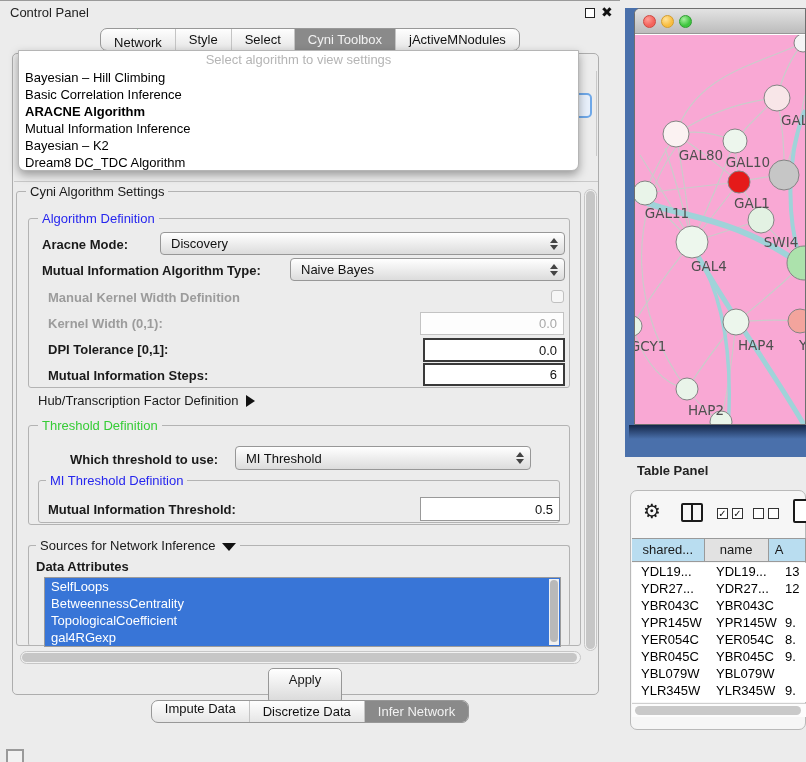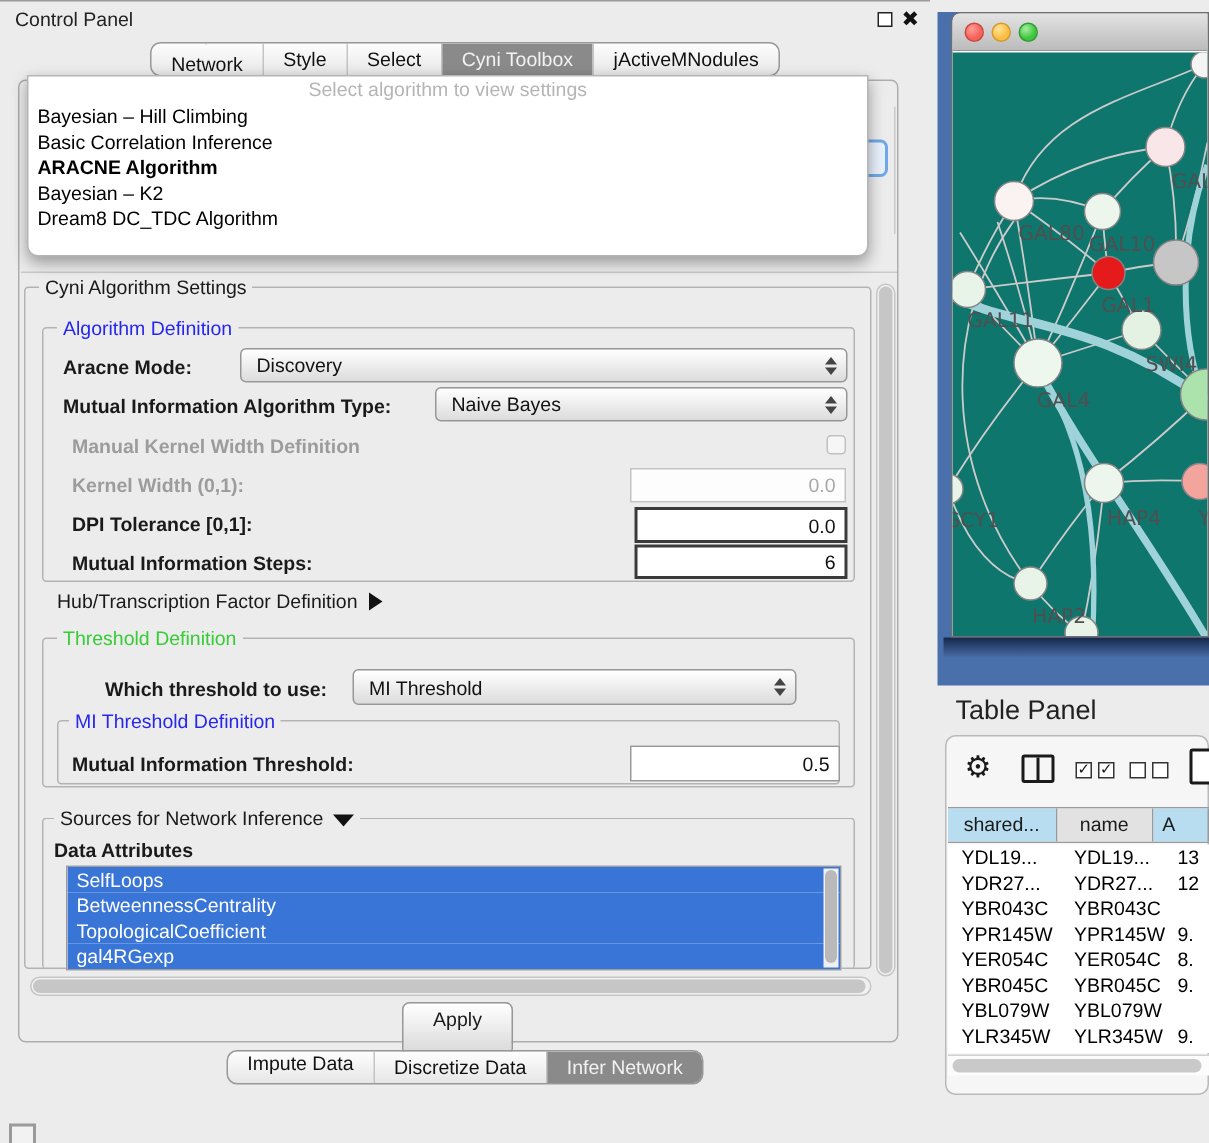--- a/index.html
+++ b/index.html
@@ -97,27 +97,27 @@
   #win-shadow { position:absolute; left:629px; top:425px; width:177px; height:14px;
     background:linear-gradient(rgba(12,26,56,0.85),rgba(12,26,56,0)); }
   #net-window { position:absolute; left:634px; top:8px; width:172px; height:417px;
     border:1px solid #6e6e6e; border-radius:6px 0 0 0; overflow:hidden; background:#fff; }
   .mac-titlebar { position:absolute; left:0; top:0; width:100%; height:25px;
     background:linear-gradient(#e3e3e3,#bcbcbc); border-bottom:1px solid #979797; }
   .light { position:absolute; top:6px; width:13px; height:13px; border-radius:50%; }
   .light.red { left:8px; background:radial-gradient(circle at 35% 30%,#ff9d96,#f3635c 60%); border:1px solid #ce4840; }
   .light.yellow { left:26px; background:radial-gradient(circle at 35% 30%,#ffe39a,#f8bd41 60%); border:1px solid #d49d2b; }
   .light.green { left:44px; background:radial-gradient(circle at 35% 30%,#a8efa0,#3fc63f 60%); border:1px solid #2f9e31; }
-  #net-canvas { position:absolute; left:0; top:26px; width:170px; height:390px; background:#0f766e; }
+  #net-canvas { position:absolute; left:0; top:26px; width:170px; height:390px; background:#f9a8d4; }
   .edge-gray { fill:none; stroke:#cbcbcb; stroke-width:1.2; }
   .edge-teal { fill:none; stroke:#9fd3d9; }
   .node { stroke:#848484; stroke-width:1; }
   .nlabel { font-family:"DejaVu Sans","Liberation Sans",sans-serif; font-size:13.5px; fill:#4f4f4f; }
 
-  #table-title { position:absolute; left:637px; top:463px; font-size:18px; color:#222; }
+  #table-title { position:absolute; left:637px; top:463px; font-size:13px; color:#222;font-weight:bold; }
   #table-container { position:absolute; left:630px; top:490px; width:176px; height:240px;
     background:#f6f6f6; border:1px solid #b9b9b9; border-radius:7px; }
   .tb-toolbar { position:absolute; left:0; top:0; width:100%; height:46px; }
   .gear { position:absolute; left:12px; top:8px; font-size:20px; color:#1a1a1a;
     font-family:"DejaVu Sans",sans-serif; }
   .split-icon { position:absolute; left:50px; top:12px; width:22px; height:19px;
     border:2px solid #1a1a1a; border-radius:2px; }
   .split-icon::after { content:""; position:absolute; left:8px; top:0; width:2px; height:15px; background:#1a1a1a; }
   .cb { position:absolute; top:17px; width:11px; height:11px; border:1.5px solid #333;
     font-size:10px; line-height:9px; text-align:center; color:#111; background:#fff; }
@@ -282,20 +282,21 @@
         <span>Infer Network</span>
       </div>
     </div>
   </div>
 
   <div class="popup">
     <div class="placeholder">Select algorithm to view settings</div>
     <div class="item">Bayesian – Hill Climbing</div>
     <div class="item">Basic Correlation Inference</div>
     <div class="item selected">ARACNE Algorithm</div>
+    <div class="item">Mutual Information Inference</div>
     <div class="item">Bayesian – K2</div>
     <div class="item">Dream8 DC_TDC Algorithm</div>
   </div>
 </div>
 
 <div id="desktop"></div>
 <div id="win-shadow"></div>
 
 <div id="net-window">
   <div class="mac-titlebar">

